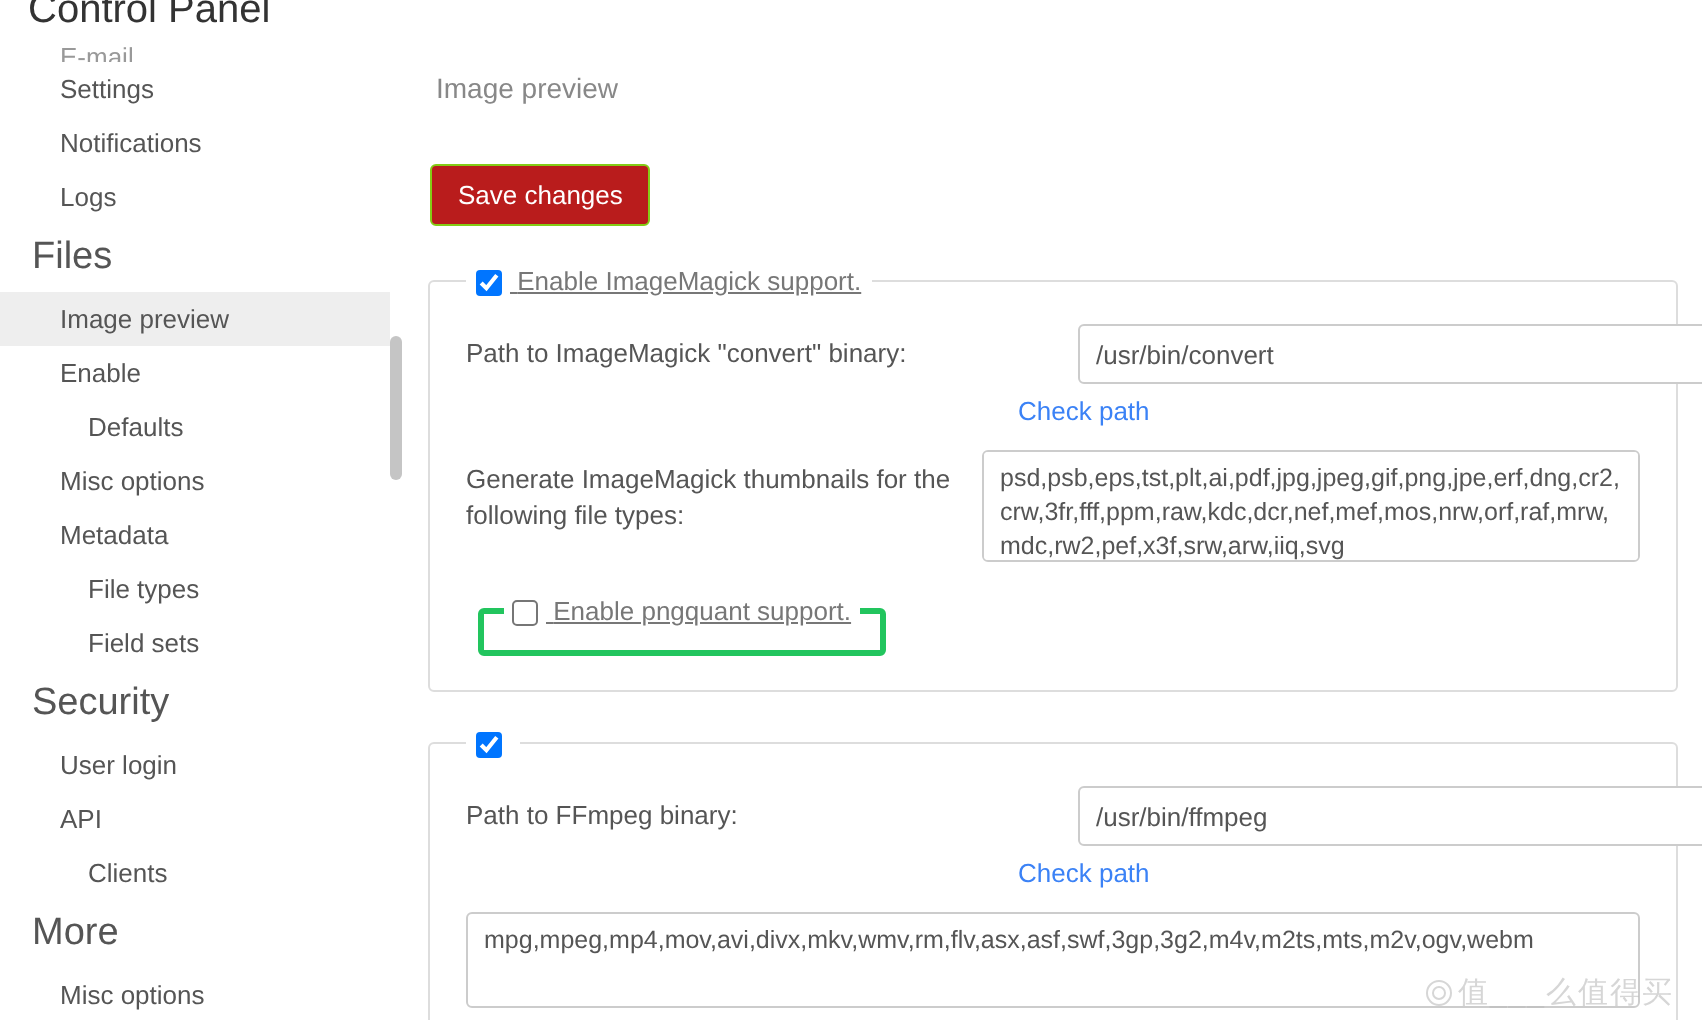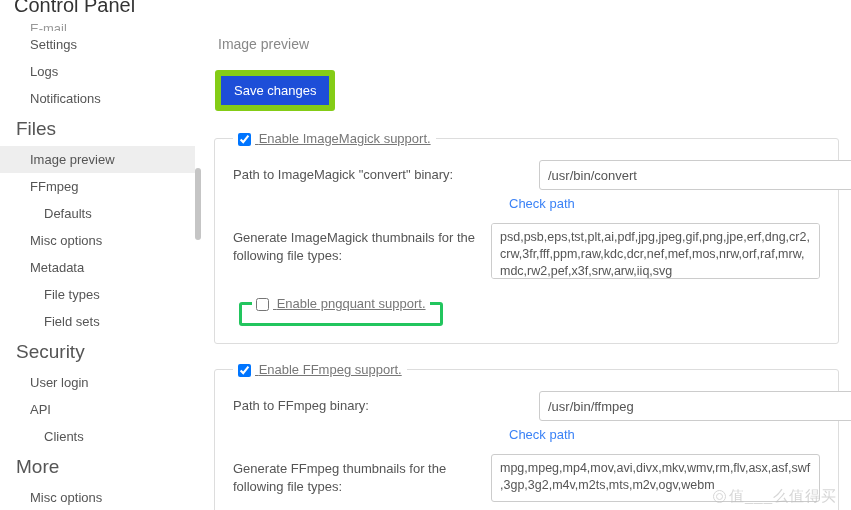--- a/index.html
+++ b/index.html
@@ -67,28 +67,28 @@
     right: 12px;
     padding-top: 10px;
   }
   .section-title {
     color: #888;
     font-size: 14px;
     padding: 26px 0 18px 4px;
   }
   .save-btn {
     display: inline-block;
-    background: #1d4ed8;
+    background: #b91c1c;
     color: #fff;
-    border: 6px solid #84cc16;
+    border: 1px solid #84cc16;
     padding: 7px 13px;
     border-radius: 3px;
     font-size: 13px;
     cursor: pointer;
-    margin: 0 0 20px 1px;
+    margin: 12px 0 20px 1px;
   }
   fieldset.box {
     border: 1px solid #ddd;
     border-radius: 3px;
     padding: 14px 18px 8px 18px;
     margin-bottom: 18px;
   }
   fieldset.box > legend {
     padding: 0 5px;
     color: #777;
@@ -183,25 +183,25 @@
   }
 </style>
 </head>
 <body>
 
 <div class="sidebar">
   <h1 class="page-title">Control Panel</h1>
   <ul class="nav-list" id="nav-list">
       <li class="nav-sub" style="margin-top: -4px; padding-top: 0px; color: rgb(153, 153, 153); overflow: hidden; height: 10px;">E-mail</li>
       <li class="nav-sub">Settings</li>
+      <li class="nav-sub">Notifications</li>
       <li class="nav-sub">Logs</li>
-      <li class="nav-sub">Notifications</li>
       <li class="nav-heading">Files</li>
       <li class="nav-sub nav-active">Image preview</li>
-      <li class="nav-sub">FFmpeg</li>
+      <li class="nav-sub">Enable</li>
       <li class="nav-sub2">Defaults</li>
       <li class="nav-sub">Misc options</li>
       <li class="nav-sub">Metadata</li>
       <li class="nav-sub2">File types</li>
       <li class="nav-sub2">Field sets</li>
       <li class="nav-heading">Security</li>
       <li class="nav-sub">User login</li>
       <li class="nav-sub">API</li>
       <li class="nav-sub2">Clients</li>
       <li class="nav-heading">More</li>
@@ -246,34 +246,32 @@
         </label>
       </legend>
     </fieldset>
   </fieldset>
 
   
   <fieldset class="box">
     <legend>
       <label>
         <input type="checkbox" checked="" style="">
-        <span>Enable FFmpeg support.</span>
       </label>
     </legend>
 
     <div class="row">
       <div class="label-col">Path to FFmpeg binary:</div>
       <div class="val-col">
         <input type="text" class="txt" value="/usr/bin/ffmpeg" style="">
         <span class="txt-link">Check path</span>
       </div>
     </div>
 
     <div class="row">
-      <div class="label-col">Generate FFmpeg thumbnails for the following file types:</div>
       <div class="val-col">
         <textarea class="ta" style="height: 48px;">mpg,mpeg,mp4,mov,avi,divx,mkv,wmv,rm,flv,asx,asf,swf,3gp,3g2,m4v,m2ts,mts,m2v,ogv,webm</textarea>
       </div>
     </div>
   </fieldset>
 </div>
 
 <div class="watermark">
   <span class="wm-ring"></span><span>值___么值得买</span>
 </div>

